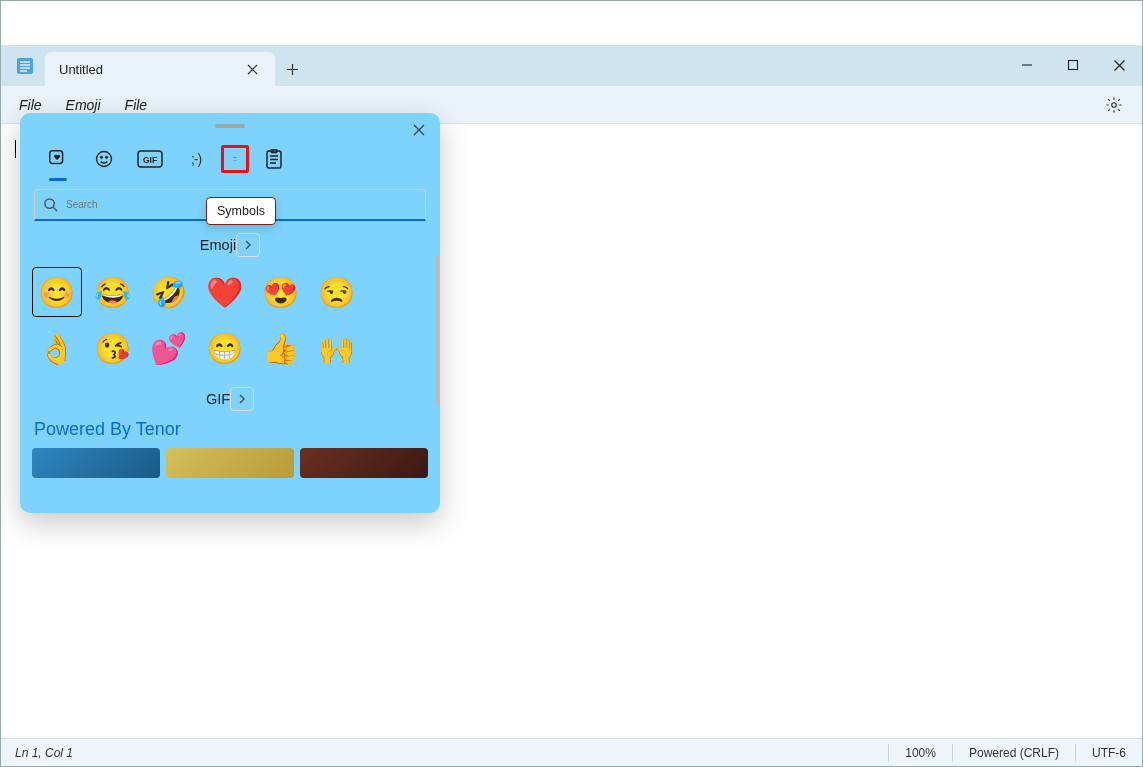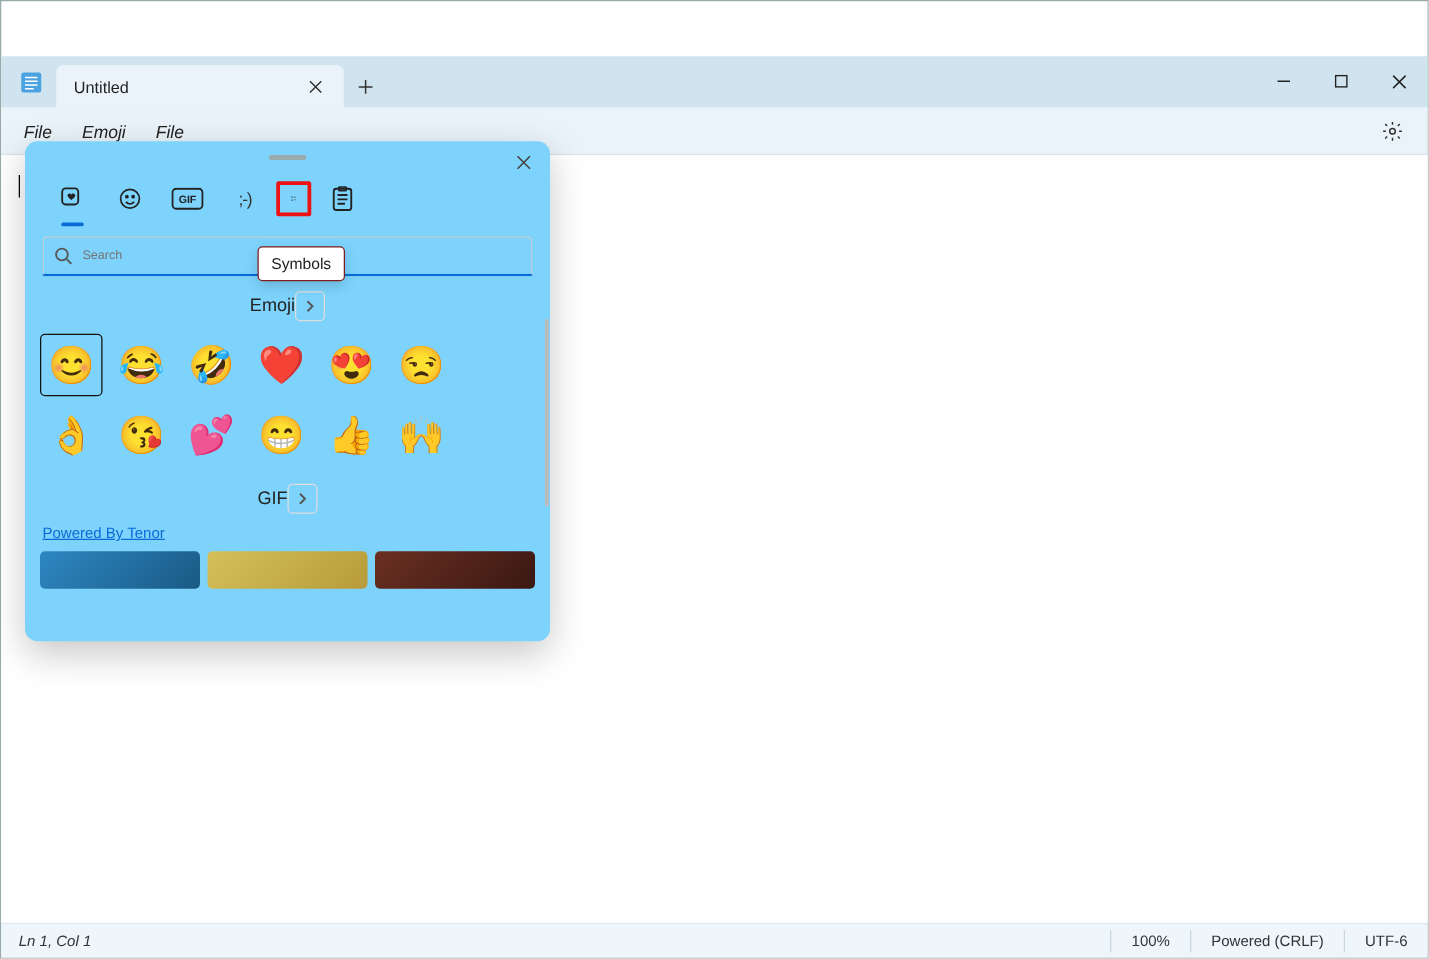--- a/index.html
+++ b/index.html
@@ -39,21 +39,21 @@
   .search-row { padding: 10px 14px 4px 14px; }
   .search-box { display:flex; align-items:center; height:32px; border:1px solid #ccc; border-bottom:2px solid #0a6bd6; border-radius:4px 4px 0 0; padding:0 8px; gap:8px; }
   .search-box input { border:none; outline:none; flex:1; font-size:10px; color:#555; background:transparent; }
   .panel-body { flex:1; overflow-y:auto; padding: 4px 12px 4px 12px; position:relative; }
   .section-h { display:flex; align-items:center; justify-content:center; padding:4px 2px; }
   .section-h span { font-size:14.5px; color:#222; }
   .expand-btn { width:24px; height:24px; display:flex; align-items:center; justify-content:center; border:1px solid #ddd; border-radius:4px; cursor:pointer; color:#555; font-size:12px; }
   .emoji-grid { display:grid; grid-template-columns: repeat(6, 50px); gap: 6px 6px; padding:6px 0 10px 0; }
   .emoji-cell { width:50px; height:50px; display:flex; align-items:center; justify-content:center; font-size:30px; border-radius:6px; cursor:pointer; }
   .emoji-cell.selected { border:1.5px solid #111; border-radius:4px; }
-  .tenor-link { font-size:12px; color:#0a6bd6; padding:4px 2px 8px 2px; cursor:pointer;text-decoration:underline; }
+  .tenor-link { font-size:18px; color:#0a6bd6; padding:4px 2px 8px 2px; cursor:pointer; }
   .gif-row { display:flex; gap:6px; }
   .gif-thumb { flex:1; height:30px; border-radius:4px; }
   .scroll-ind { position:absolute; right:1px; top:142px; width:3px; height:150px; background:#bbb; border-radius:2px; }
   svg { display:block; }
 </style>
 </head>
 <body>
 
 <div class="window">
 

